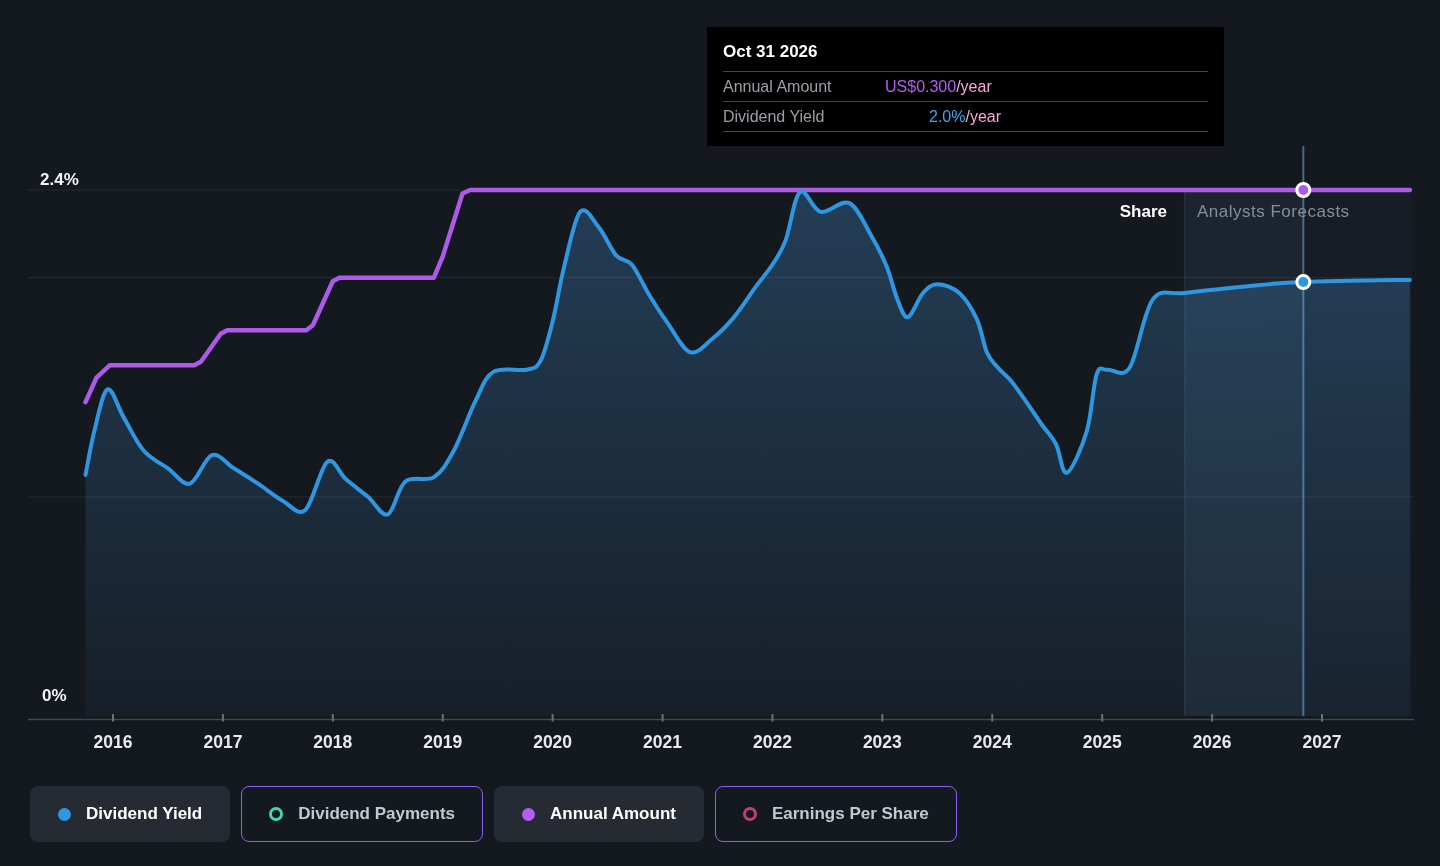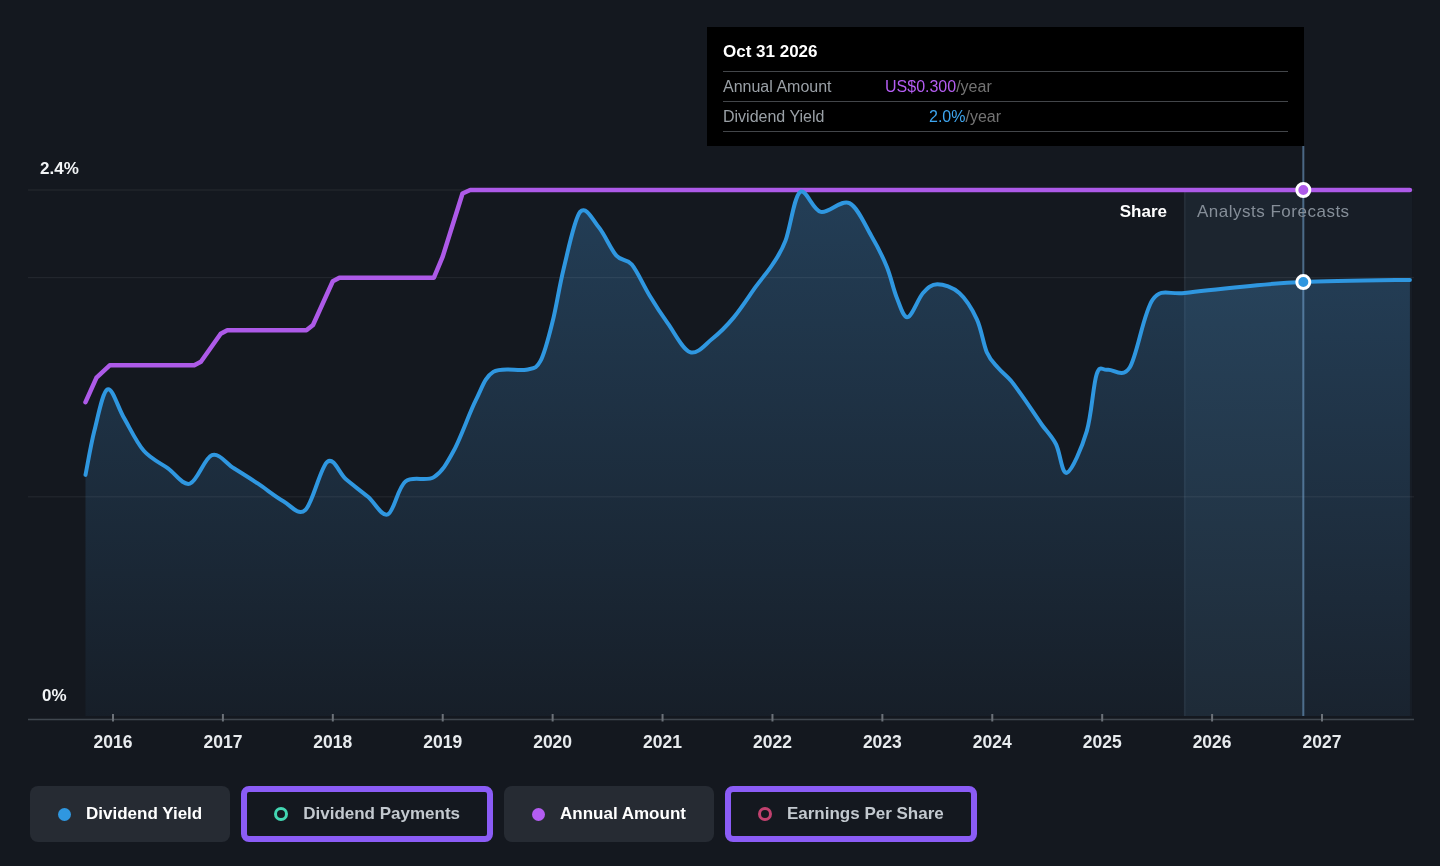--- a/index.html
+++ b/index.html
@@ -3,45 +3,45 @@
 <meta charset="utf-8">
 <style>
   html,body{margin:0;padding:0;}
   body{
     width:1440px;height:866px;overflow:hidden;position:relative;
     background:#14181f;
     font-family:"Liberation Sans",sans-serif;color:#fff;
   }
   #chart-svg{position:absolute;left:0;top:0;}
   .y-label{position:absolute;font-size:17px;font-weight:700;color:#f2f4f6;}
-  .y-label-top{left:40px;top:159px;}
+  .y-label-top{left:40px;top:170px;}
   .y-label-bottom{left:42px;top:686px;}
   .past-label{position:absolute;left:1060px;top:202px;width:107px;text-align:right;
     font-size:17px;font-weight:700;color:#ffffff;}
   .forecast-label{position:absolute;left:1197px;top:202px;
     font-size:17px;font-weight:400;color:#858e98;letter-spacing:.5px;}
   
   .tooltip{
-    position:absolute;left:707px;top:27px;width:597px;height:119px;
+    position:absolute;left:707px;top:27px;width:517px;height:119px;
     background:#000;box-sizing:border-box;padding:13px 16px 0 16px;
   }
   .tooltip-title{font-size:17px;font-weight:700;color:#fff;margin:2px 0 9px 0;}
   .tooltip-row{display:flex;align-items:center;height:29px;border-top:1px solid #43464a;font-size:16px;}
   .tooltip-row-last-divider{border-top:1px solid #43464a;height:0;}
   .tooltip-label{width:162px;color:#9aa0a6;}
   .tooltip-value{font-weight:500;text-align:center;}
-  .tooltip-suffix{color:#737373;}
+  .tooltip-suffix{color:#f9a8d4;}
   
   .legend{position:absolute;left:30px;top:786px;display:flex;gap:11px;}
   .legend-btn{
     display:flex;align-items:center;gap:15px;height:56px;padding:0 27px;
     border-radius:8px;font-size:17px;font-weight:700;box-sizing:border-box;cursor:pointer;
   }
   .legend-btn.active{background:#262b33;color:#ffffff;border:1px solid transparent;}
-  .legend-btn.inactive{background:transparent;color:#c3c9cf;border:6px solid #8b5cf6;}
+  .legend-btn.inactive{background:transparent;color:#c3c9cf;border:1px solid #8b5cf6;}
   .legend-marker{flex:0 0 auto;border-radius:50%;}
   .legend-marker.filled{width:13px;height:13px;}
   .legend-marker.outline{width:12px;height:12px;border:3px solid;background:transparent;box-sizing:content-box;width:8px;height:8px;}
 </style>
 </head>
 <body>
 
 <svg id="chart-svg" width="1440" height="780">
     <defs>
       <linearGradient id="areaGrad" gradientUnits="userSpaceOnUse" x1="0" y1="190" x2="0" y2="716">

